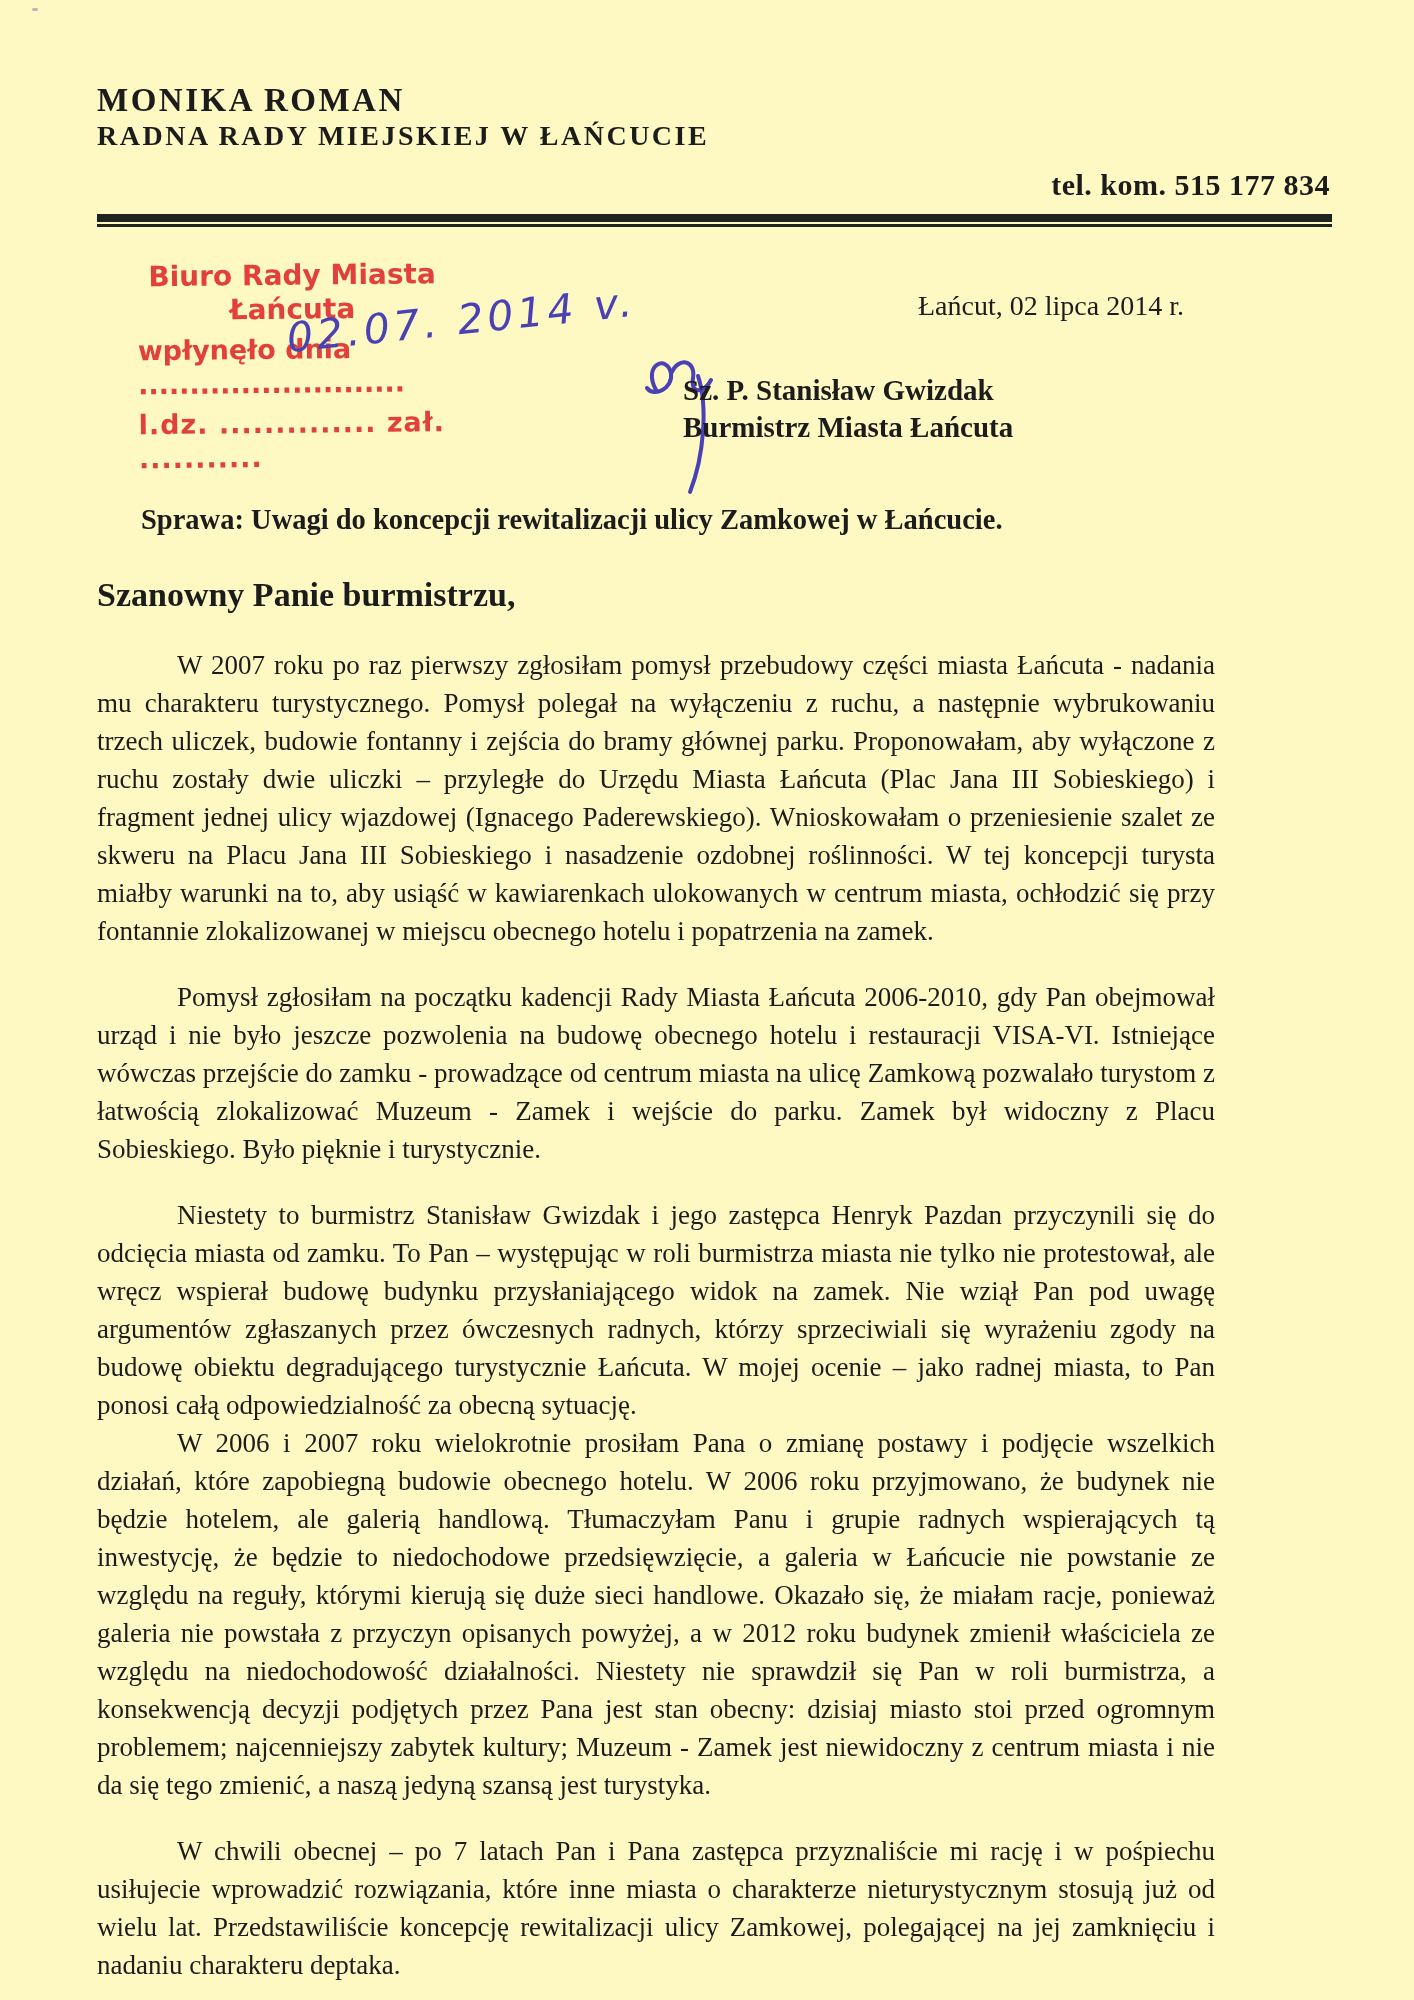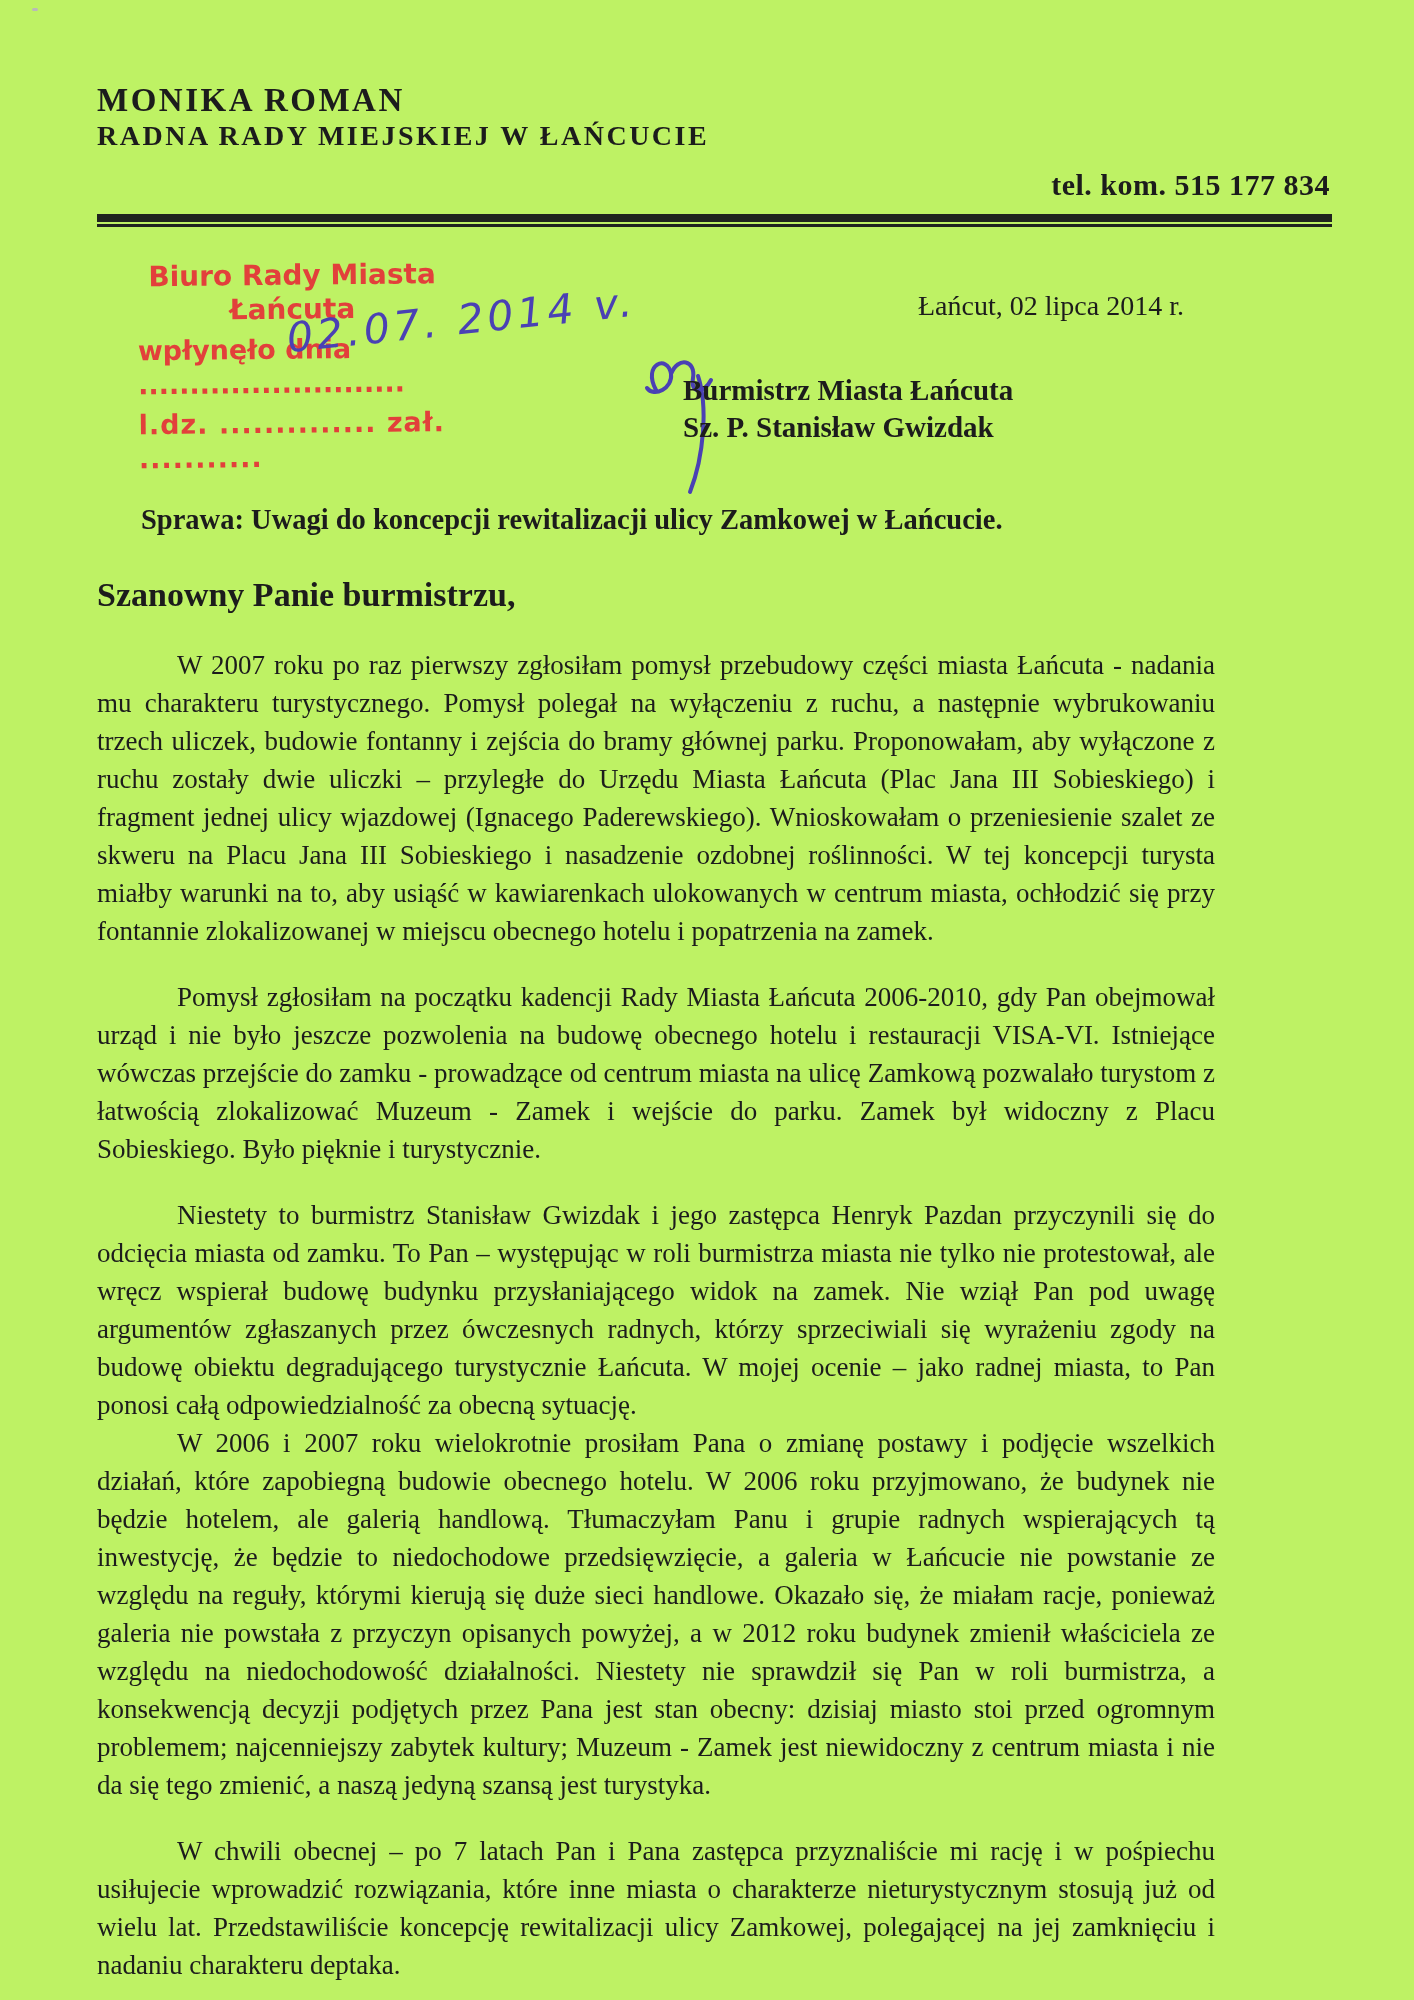--- a/index.html
+++ b/index.html
@@ -1,19 +1,19 @@
 <!DOCTYPE html>
 <html lang="pl"><head>
 <meta charset="utf-8">
 <style>
   html,body{margin:0;padding:0;background:#ffffff;}
   .page{
     position:relative;
     width:1414px;height:2000px;
-    background:#bef264;
+    background:#fef9c3;
     overflow:hidden;
     font-family:"Liberation Serif", serif;
     color:#1c1c1c;
   }
   
   .artifact{position:absolute;left:32px;top:8px;width:6px;height:3px;background:#b9b9b9;border-radius:2px;}
 
   
   .letterhead{position:absolute;left:97px;top:82px;font-weight:bold;line-height:36px;letter-spacing:2.5px;}
   .lh-name{font-size:33px;}
@@ -78,22 +78,22 @@
     <g fill="none" stroke-width="4" stroke-linecap="round" stroke-linejoin="round">
       <path d="M 38 42 C 24 16, 50 6, 53 26 C 55 40, 36 50, 29 40" stroke="#4a41b4"></path>
       <path d="M 53 26 C 60 8, 78 12, 75 30 C 72 46, 86 46, 93 32" stroke="#4a41b4"></path>
       <path d="M 80 28 C 90 58, 86 108, 72 144" stroke="#4a41b4"></path>
     </g>
   </svg>
 
   <div class="dateline">Łańcut, 02 lipca 2014 r.</div>
 
   <div class="recipient">
+    <div>Sz. P. Stanisław Gwizdak</div>
     <div>Burmistrz Miasta Łańcuta</div>
-    <div>Sz. P. Stanisław Gwizdak</div>
   </div>
 
   <div class="subject">Sprawa: Uwagi do koncepcji rewitalizacji ulicy Zamkowej w Łańcucie.</div>
   <div class="salutation">Szanowny Panie burmistrzu,</div>
 
   <div class="body">
     <p>W 2007 roku po raz pierwszy zgłosiłam pomysł przebudowy części miasta Łańcuta - nadania mu charakteru turystycznego. Pomysł polegał na wyłączeniu z ruchu, a następnie wybrukowaniu trzech uliczek, budowie fontanny i zejścia do bramy głównej parku. Proponowałam, aby wyłączone z ruchu zostały dwie uliczki – przyległe do Urzędu Miasta Łańcuta (Plac Jana III Sobieskiego) i fragment jednej ulicy wjazdowej (Ignacego Paderewskiego). Wnioskowałam o przeniesienie szalet ze skweru na Placu Jana III Sobieskiego i nasadzenie ozdobnej roślinności. W tej koncepcji turysta miałby warunki na to, aby usiąść w kawiarenkach ulokowanych w centrum miasta, ochłodzić się przy fontannie zlokalizowanej w miejscu obecnego hotelu i popatrzenia na zamek.</p>
     <p class="gap">Pomysł zgłosiłam na początku kadencji Rady Miasta Łańcuta 2006-2010, gdy Pan obejmował urząd i nie było jeszcze pozwolenia na budowę obecnego hotelu i restauracji VISA-VI. Istniejące wówczas przejście do zamku - prowadzące od centrum miasta na ulicę Zamkową pozwalało turystom z łatwością zlokalizować Muzeum - Zamek i wejście do parku. Zamek był widoczny z Placu Sobieskiego. Było pięknie i turystycznie.</p>
     <p class="gap">Niestety to burmistrz Stanisław Gwizdak i jego zastępca Henryk Pazdan przyczynili się do odcięcia miasta od zamku. To Pan – występując w roli burmistrza miasta nie tylko nie protestował, ale wręcz wspierał budowę budynku przysłaniającego widok na zamek. Nie wziął Pan pod uwagę argumentów zgłaszanych przez ówczesnych radnych, którzy sprzeciwiali się wyrażeniu zgody na budowę obiektu degradującego turystycznie Łańcuta. W mojej ocenie – jako radnej miasta, to Pan ponosi całą odpowiedzialność za obecną sytuację.</p>
     <p>W 2006 i 2007 roku wielokrotnie prosiłam Pana o zmianę postawy i podjęcie wszelkich działań, które zapobiegną budowie obecnego hotelu. W 2006 roku przyjmowano, że budynek nie będzie hotelem, ale galerią handlową. Tłumaczyłam Panu i grupie radnych wspierających tą inwestycję, że będzie to niedochodowe przedsięwzięcie, a galeria w Łańcucie nie powstanie ze względu na reguły, którymi kierują się duże sieci handlowe. Okazało się, że miałam racje, ponieważ galeria nie powstała z przyczyn opisanych powyżej, a w 2012 roku budynek zmienił właściciela ze względu na niedochodowość działalności. Niestety nie sprawdził się Pan w roli burmistrza, a konsekwencją decyzji podjętych przez Pana jest stan obecny: dzisiaj miasto stoi przed ogromnym problemem; najcenniejszy zabytek kultury; Muzeum - Zamek jest niewidoczny z centrum miasta i nie da się tego zmienić, a naszą jedyną szansą jest turystyka.</p>

